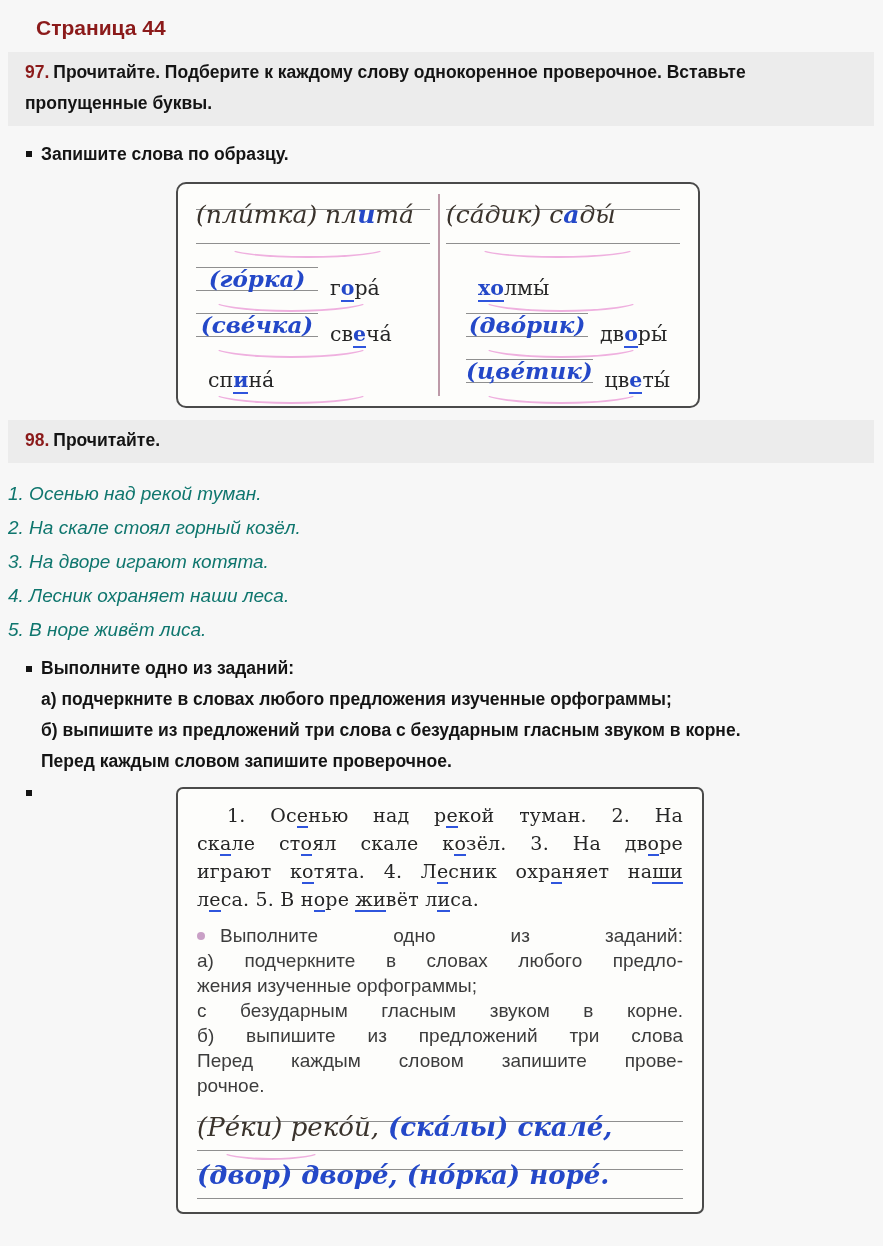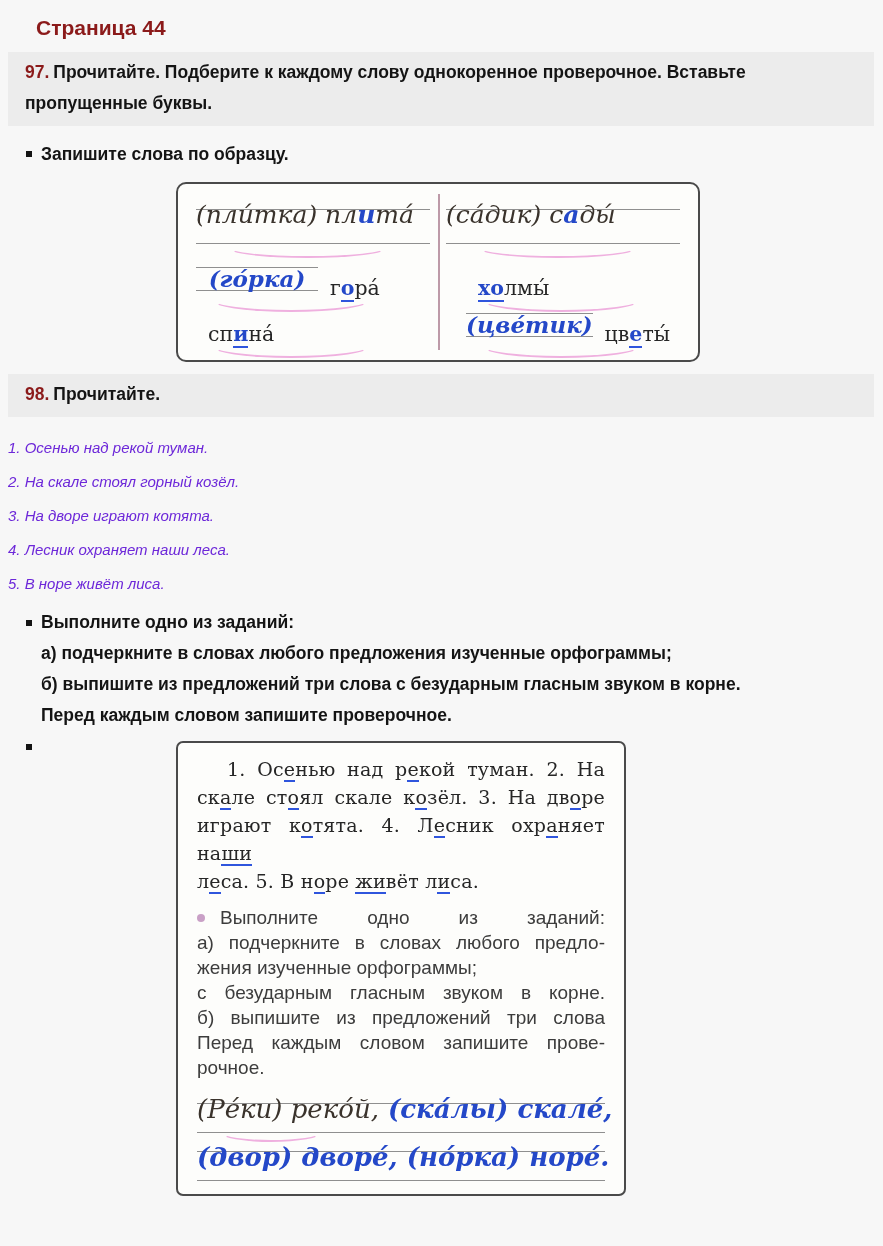--- a/index.html
+++ b/index.html
@@ -51,25 +51,25 @@
   .printed .pu{color:var(--ink-blue,#2448c8);font-weight:bold;border-bottom:2px solid var(--underline-blue,#2f55dd);}
   .arc{
     position:absolute;border:2px solid transparent;
     border-bottom:2.5px solid var(--arc-pink,#efb0df);border-radius:50%;pointer-events:none;
   }
   .wb-cell .arc{left:10%;width:68%;height:20px;bottom:-12px;}
   .wb-row.first .wb-cell .arc{left:16%;width:62%;height:16px;bottom:-4px;}
 
   
   .sentences{margin:20px 0 0 8px;}
-  .sent{font-style:italic;font-size:15px;color:#6d28d9;line-height:22px;margin-bottom:12px;}
+  .sent{font-style:italic;font-size:19px;color:#0f766e;line-height:22px;margin-bottom:12px;}
 
   
   .answer-box{
-    position:relative;width:450px;margin:10px 0 0 176px;box-sizing:border-box;
+    position:relative;width:528px;margin:10px 0 0 176px;box-sizing:border-box;
     background:var(--box-bg,#fdfdfb);border:2px solid #4a4a4a;border-radius:7px;
     padding:12px 19px 6px 19px;
   }
   .ab-line{min-height:1em;}
   .ab-line.serif{font-family:"DejaVu Serif","Liberation Serif",serif;font-size:19px;color:#262626;line-height:28px;letter-spacing:0.2px;}
   .ab-line.sans{font-size:19px;color:#3c3c3c;line-height:25px;}
   .j{text-align:justify;text-align-last:justify;}
   .ind{text-indent:30px;}
   .u{border-bottom:2px solid var(--underline-blue,#2f55dd);}
   .dot{display:inline-block;width:8px;height:8px;border-radius:50%;background:var(--dot-lilac,#c9a0c6);margin-right:15px;vertical-align:2px;}
@@ -119,20 +119,36 @@
           <div class="printed"><span>г</span><span class="pu">о</span><span>ра́</span></div>
           <div class="arc"></div>
         </div>
         <div class="wb-cell">
           <div class="printed"><span class="pu">х</span><span class="pu">о</span><span>лмы́</span></div>
           <div class="arc"></div>
         </div>
       </div>
       <div class="wb-row">
         <div class="wb-cell">
+          <div class="ruled check">
+            <span class="seg hb">(све́чка)</span>
+          </div>
+          <div class="printed"><span>св</span><span class="pu">е</span><span>ча́</span></div>
+          <div class="arc"></div>
+        </div>
+        <div class="wb-cell">
+          <div class="ruled check">
+            <span class="seg hb">(дво́рик)</span>
+          </div>
+          <div class="printed"><span>дв</span><span class="pu">о</span><span>ры́</span></div>
+          <div class="arc"></div>
+        </div>
+      </div>
+      <div class="wb-row">
+        <div class="wb-cell">
           <div class="printed"><span>сп</span><span class="pu">и</span><span>на́</span></div>
           <div class="arc"></div>
         </div>
         <div class="wb-cell">
           <div class="ruled check">
             <span class="seg hb">(цве́тик)</span>
           </div>
           <div class="printed"><span>цв</span><span class="pu">е</span><span>ты́</span></div>
           <div class="arc"></div>
         </div>

